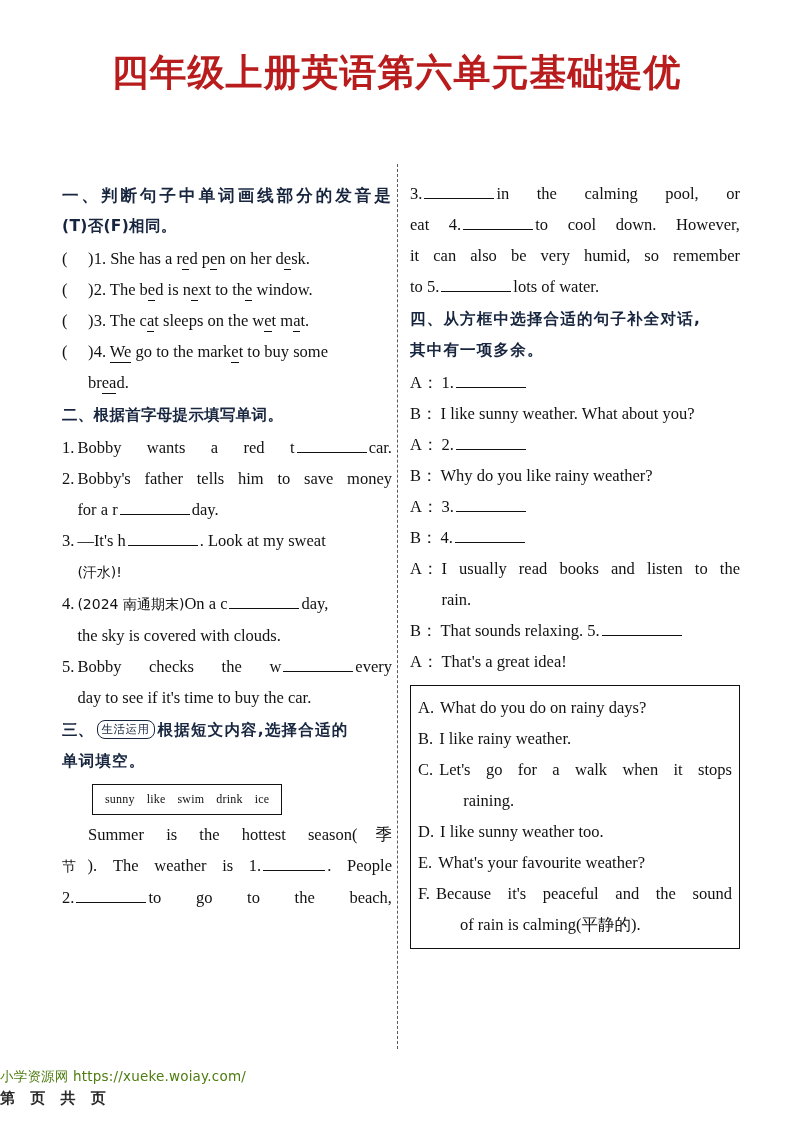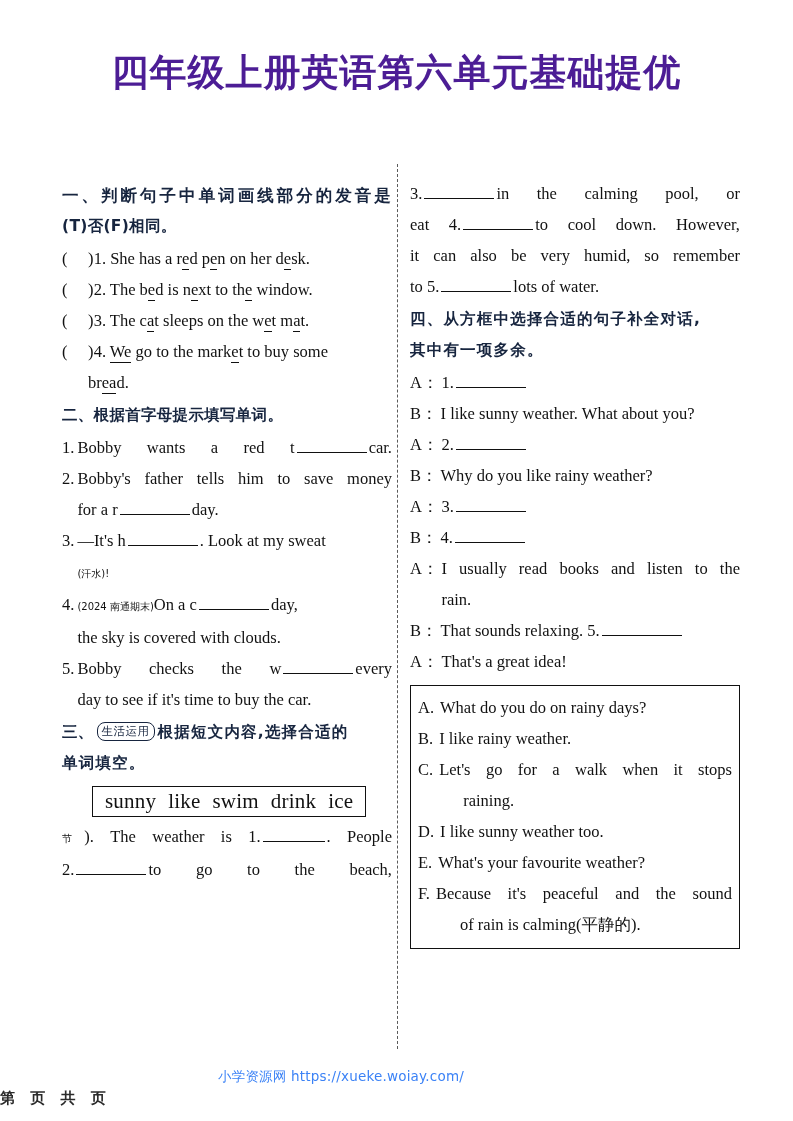--- a/index.html
+++ b/index.html
@@ -20,21 +20,21 @@
   .page-title {
     position: absolute;
     top: 48px;
     left: 0;
     width: 793px;
     text-align: center;
     font-family: "DejaVu Sans", "Liberation Sans", sans-serif;
     font-weight: 700;
     font-size: 37px;
     letter-spacing: 1px;
-    color: #4c1d95;
+    color: #b91c1c;
     white-space: nowrap;
   }
 
   
   .columns {
     position: absolute;
     top: 178px;
     left: 0;
     width: 793px;
     height: 880px;
@@ -78,21 +78,21 @@
     text-align: justify;
     text-align-last: justify;
   }
   .line.just-left {
     white-space: normal;
     text-align: justify;
     text-align-last: left;
   }
   .indent { padding-left: 26px; }
 
-  .cnchar { font-family: "DejaVu Sans", "Liberation Sans", sans-serif; font-size: 10px; }
+  .cnchar { font-family: "DejaVu Sans", "Liberation Sans", sans-serif; font-size: 14px; }
 
   
   .qrow {
     display: flex;
     font-size: 16.5px;
     line-height: 31px;
   }
   .qnum {
     flex: none;
     padding-right: 3px;
@@ -119,21 +119,21 @@
 
   
   .paren { letter-spacing: 0; }
 
   
   .wordbank {
     margin: 6px 0 4px 30px;
     border: 1.4px solid #111;
     padding: 1px 6px 2px 6px;
     display: inline-block;
-    font-size: 21px;
+    font-size: 12px;
     line-height: 26px;
     letter-spacing: 0.2px;
     white-space: nowrap;
   }
   .wordbank span { padding: 0 6px; }
 
   
   .chip {
     display: inline-block;
     border: 1.2px solid #17253f;
@@ -163,24 +163,24 @@
   .opt .oletter { flex: none; padding-right: 6px; }
   .opt .otext { flex: 1 1 auto; }
   .opt-cont { padding-left: 24px; }
 
   
   .watermark {
     position: absolute;
     top: 1068px;
     left: 0;
     width: 682px;
-    text-align: center;
+    text-align: left;
     font-family: "DejaVu Sans", "Liberation Sans", sans-serif;
     font-size: 13.5px;
-    color: #3b82f6;
+    color: #4d7c0f;
     letter-spacing: 0.2px;
   }
   .pagefoot {
     position: absolute;
     top: 1089px;
     left: 0;
     width: 793px;
     text-align: left;
     font-family: "DejaVu Sans", "Liberation Sans", sans-serif;
     font-weight: 700;
@@ -273,20 +273,21 @@
     
     <div class="sec-head">
       <div><span>三、</span><span class="chip">生活运用</span><span class="cn">根据短文内容,选择合适的</span></div>
       <div><span class="cn">单词填空。</span></div>
     </div>
 
     <div class="wordbank">
       <span>sunny</span><span>like</span><span>swim</span><span>drink</span><span>ice</span>
     </div>
 
+    <div class="line just" style="padding-left:26px"><span>Summer is the hottest season(季</span></div>
     <div class="line just"><span class="cnchar">节</span><span>). The weather is 1.</span><span class="blank w62"></span><span>. People</span></div>
     <div class="line just"><span>2.</span><span class="blank w70"></span><span>to go to the beach,</span></div>
 
   </div>
 
   <div class="col col-right">
 
     <div class="line just"><span>3.</span><span class="blank w70"></span><span>in the calming pool, or</span></div>
     <div class="line just"><span>eat 4.</span><span class="blank w70"></span><span>to cool down. However,</span></div>
     <div class="line just">it can also be very humid, so remember</div>

